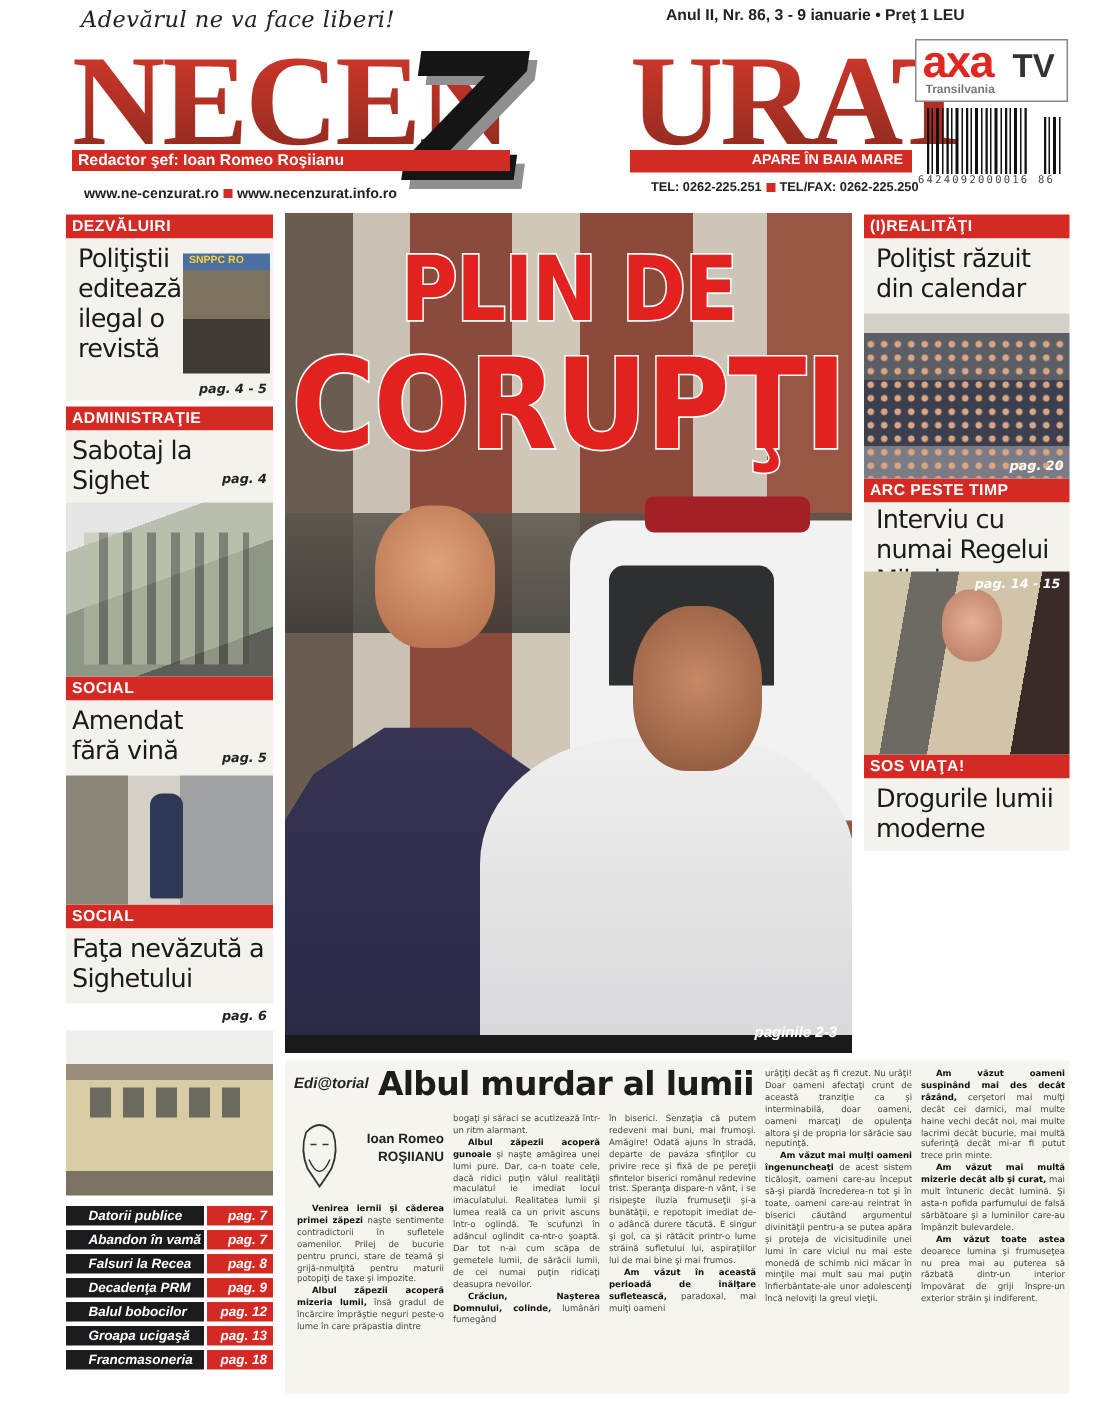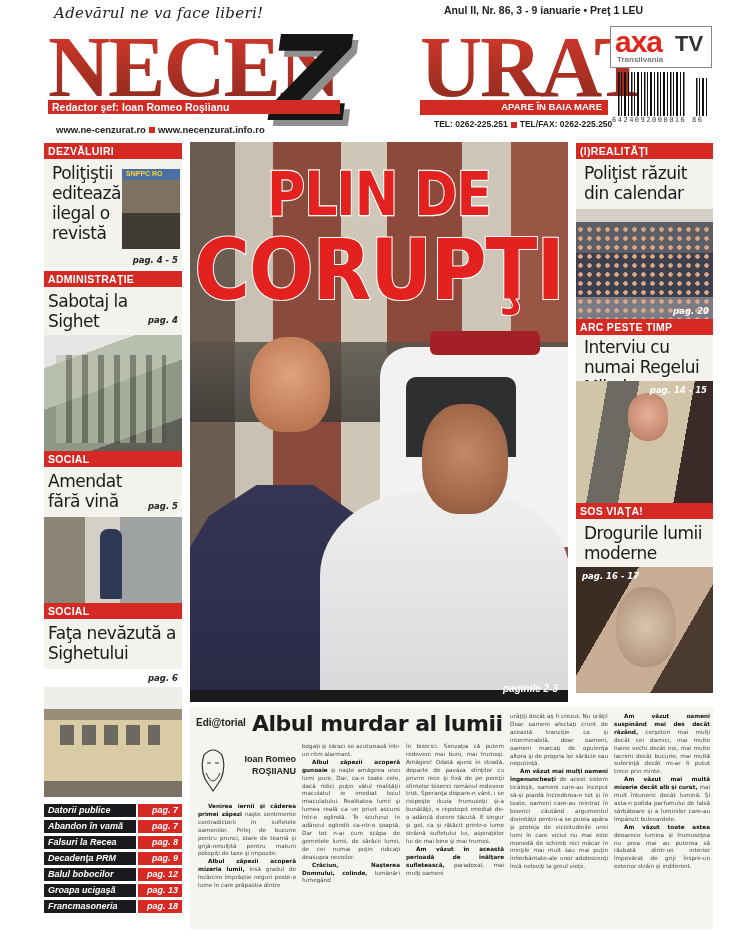--- a/index.html
+++ b/index.html
@@ -28,38 +28,38 @@
   .col-left { position: absolute; left: 44px; top: 143px; width: 138px; }
   .section-tag { background: #d52a23; color: #fff; font-weight: bold; font-size: 10.5px; height: 16px; line-height: 16px; padding-left: 4px; letter-spacing: 0.3px; }
   .story { background: #f4f2ec; position: relative; padding-left: 32px; }
   .story-title { font-family: "DejaVu Sans", sans-serif; color: #1a1a1a; font-size: 17px; line-height: 20px; letter-spacing: -0.5px; }
   .pag { font-family: "DejaVu Sans", sans-serif; font-style: italic; font-weight: bold; font-size: 8.5px; color: #222; }
   .pag-white { color: #fff; }
   .photo { position: relative; overflow: hidden; }
 
   .index-list { position: absolute; left: 44px; top: 804px; width: 138px; }
   .index-row { display: flex; height: 13px; margin-bottom: 3px; }
-  .index-name { flex: 0 0 92px; background: #1b1b1f; color: #fff; font-style: italic; font-weight: bold; font-size: 9px; line-height: 13px; padding-left: 4px; }
+  .index-name { flex: 0 0 92px; background: #1b1b1f; color: #fff; font-style: italic; font-weight: bold; font-size: 9px; line-height: 13px; padding-left: 15px; }
   .index-page { flex: 1; background: #d52a23; color: #fff; font-style: italic; font-weight: bold; font-size: 9px; line-height: 13px; text-align: right; padding-right: 4px; margin-left: 2px; }
 
   
   .lead { position: absolute; left: 190px; top: 142px; width: 378px; height: 560px; overflow: hidden; background: #555; }
   .lead-kicker { position: absolute; left: 10px; top: 10px; color: #fff; font-weight: bold; font-size: 11px; letter-spacing: 0.2px; z-index: 5; text-shadow: 1px 1px 1px #000; }
   .lead-h1 { position: absolute; left: 0; width: 100%; text-align: center; font-family: "DejaVu Sans", sans-serif; font-weight: bold; color: #e3221f; z-index: 5; letter-spacing: -1px;
     -webkit-text-stroke: 2px #fff; paint-order: stroke fill; }
   .lead-h1.l1 { top: 24px; font-size: 52px; line-height: 56px; transform: scaleY(1.15); }
   .lead-h1.l2 { top: 88px; font-size: 76px; line-height: 80px; transform: scaleY(1.1); }
   .lead-pag { position: absolute; right: 10px; bottom: 8px; color: #fff; font-style: italic; font-weight: bold; font-size: 10px; z-index: 5; }
 
   
   .col-right { position: absolute; left: 576px; top: 143px; width: 137px; }
 
   
   .editorial { position: absolute; left: 190px; top: 707px; width: 523px; height: 222px; background: #f6f4ee; }
-  .ed-label { position: absolute; left: 6px; top: 10px; font-weight: bold; font-size: 10px; color: #222; }
+  .ed-label { position: absolute; left: 6px; top: 10px; font-style: italic; font-weight: bold; font-size: 10px; color: #222; }
   .ed-title { position: absolute; left: 62px; top: 4px; font-family: "DejaVu Sans", sans-serif; font-weight: bold; font-size: 22px; color: #1c1c1c; letter-spacing: -0.5px; }
   .ed-portrait { position: absolute; left: 4px; top: 38px; width: 38px; height: 48px; }
   .ed-author { position: absolute; left: 46px; top: 46px; width: 60px; text-align: right; font-weight: bold; font-size: 9px; color: #222; line-height: 12px; }
   .ed-col { position: absolute; font-family: "DejaVu Sans", sans-serif; font-size: 5.7px; line-height: 7.9px; color: #444; text-align: justify; }
   .ed-col p { text-indent: 10px; }
   .ed-col b { color: #111; }
 </style>
 </head>
 <body>
 
@@ -232,24 +232,20 @@
     <div class="photo" style="height:122px;background:linear-gradient(100deg,#cfc6a9 0 20%, #6d6a64 20% 40%, #d1c4a8 40% 75%, #3a2a28 75%);">
       <div style="position:absolute;left:52px;top:12px;width:40px;height:48px;background:radial-gradient(circle at 50% 45%,#e7b096,#b47860);border-radius:45%;"></div>
       <div class="pag pag-white" style="position:absolute;right:6px;top:4px;">pag. 14 - 15</div>
     </div>
   </div>
   <div>
     <div class="section-tag">SOS VIAŢA!</div>
     <div class="story" style="height:48px;">
       <div class="story-title" style="position:absolute;left:8px;top:4px;width:128px;">Drogurile lumii moderne</div>
     </div>
-    <div class="photo" style="height:126px;background:linear-gradient(120deg,#3b2d24 0 30%, #c6ad94 30% 70%, #4b3a30 70%);">
-      <div style="position:absolute;left:40px;top:20px;width:60px;height:80px;background:radial-gradient(circle at 50% 50%,#dcc3ac,#a58b72);border-radius:45%;"></div>
-      <div class="pag pag-white" style="position:absolute;left:6px;top:4px;">pag. 16 - 17</div>
-    </div>
   </div>
 </div>
 
 <div class="editorial">
   <div class="ed-label">Edi@torial</div>
   <div class="ed-title">Albul murdar al lumii</div>
   <svg class="ed-portrait" viewBox="0 0 38 48">
     <path d="M10 10 Q19 0 28 10 Q32 22 27 34 Q22 42 19 46 Q15 40 11 34 Q6 22 10 10Z" fill="none" stroke="#333" stroke-width="1.2"></path>
     <path d="M12 28 Q19 44 26 28" fill="none" stroke="#333" stroke-width="1"></path>
     <path d="M13 18 h4 M21 18 h4" stroke="#333" stroke-width="1"></path>

